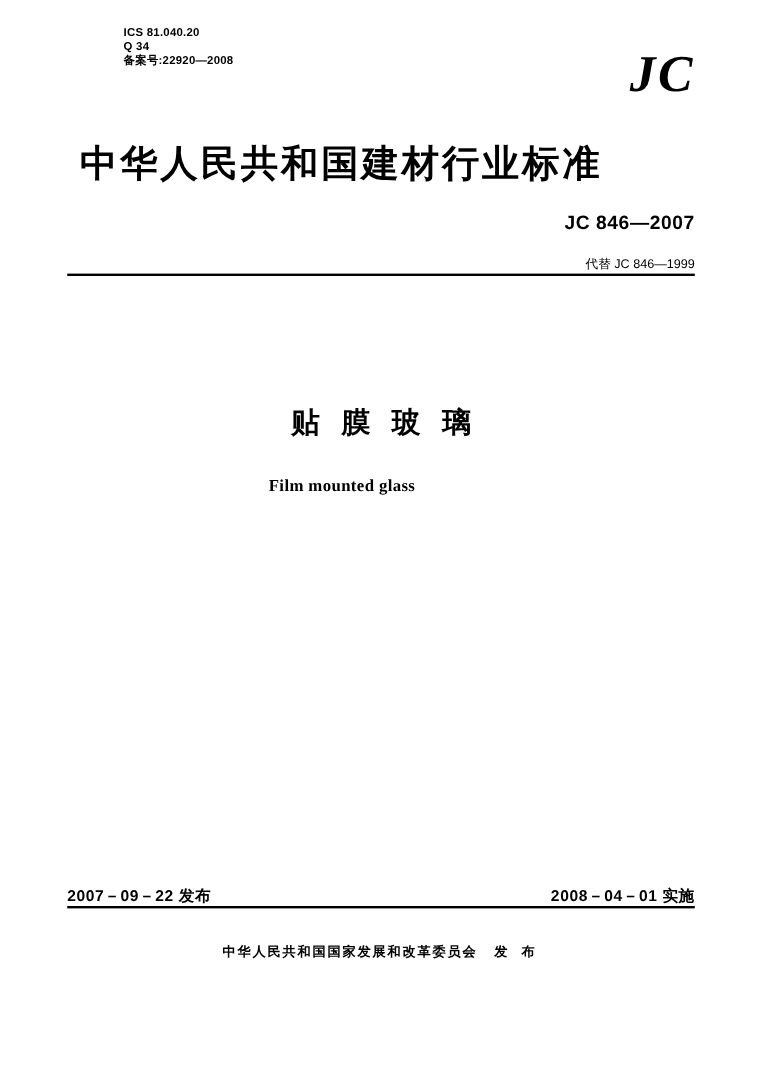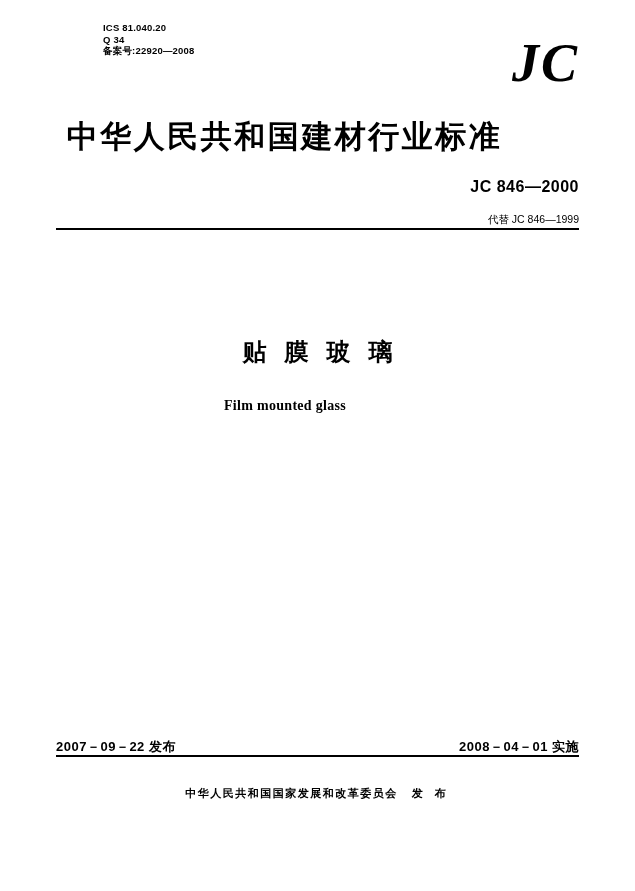--- a/index.html
+++ b/index.html
@@ -42,21 +42,21 @@
   }
 
   
   .jc-logo {
     position: absolute;
     right: 56px;
     top: 36px;
     font-family: "Liberation Serif", serif;
     font-weight: bold;
     font-style: italic;
-    font-size: 54px;
+    font-size: 43px;
     line-height: 54px;
     letter-spacing: 2px;
     color: #000;
   }
 
   
   .main-title {
     position: absolute;
     left: 0;
     top: 116px;
@@ -184,21 +184,21 @@
     <div>ICS 81.040.20</div>
     <div>Q 34</div>
     <div>备案号:22920—2008</div>
   </div>
 
   <div class="jc-logo">JC</div>
 
   <div class="main-title">中华人民共和国建材行业标准</div>
 
   <div class="std-number">
-    <div class="num">JC 846—2000</div>
+    <div class="num">JC 846—2007</div>
     <div class="replaces">代替 JC 846—1999</div>
   </div>
 
   <div class="rule-top"></div>
 
   <div class="doc-title-cn">贴膜玻璃</div>
   <div class="doc-title-en">Film mounted glass</div>
 
   <div class="date-issue">2007－09－22 发布</div>
   <div class="date-impl">2008－04－01 实施</div>

